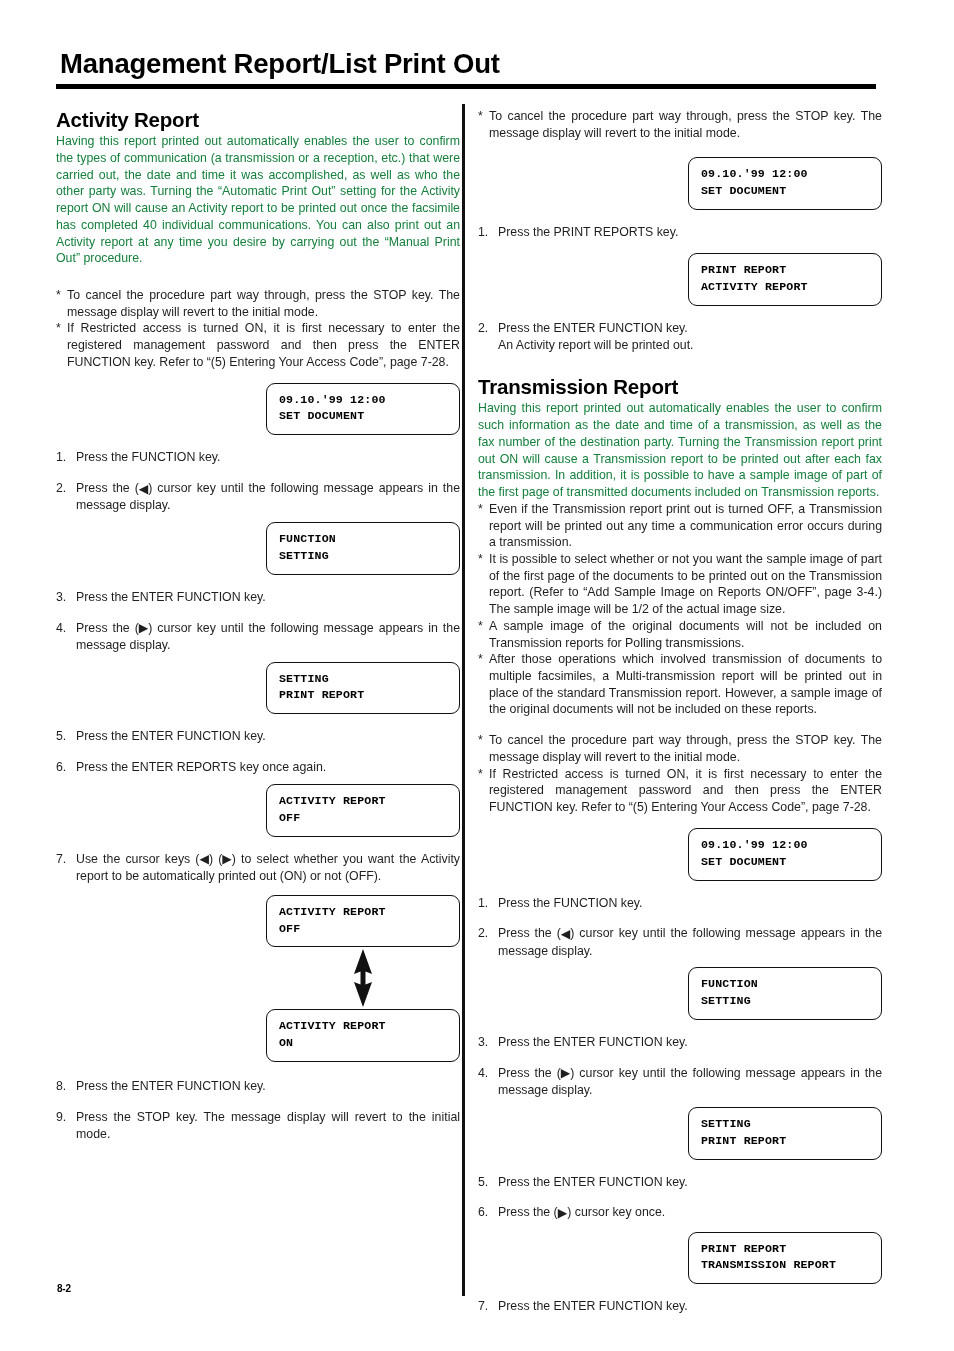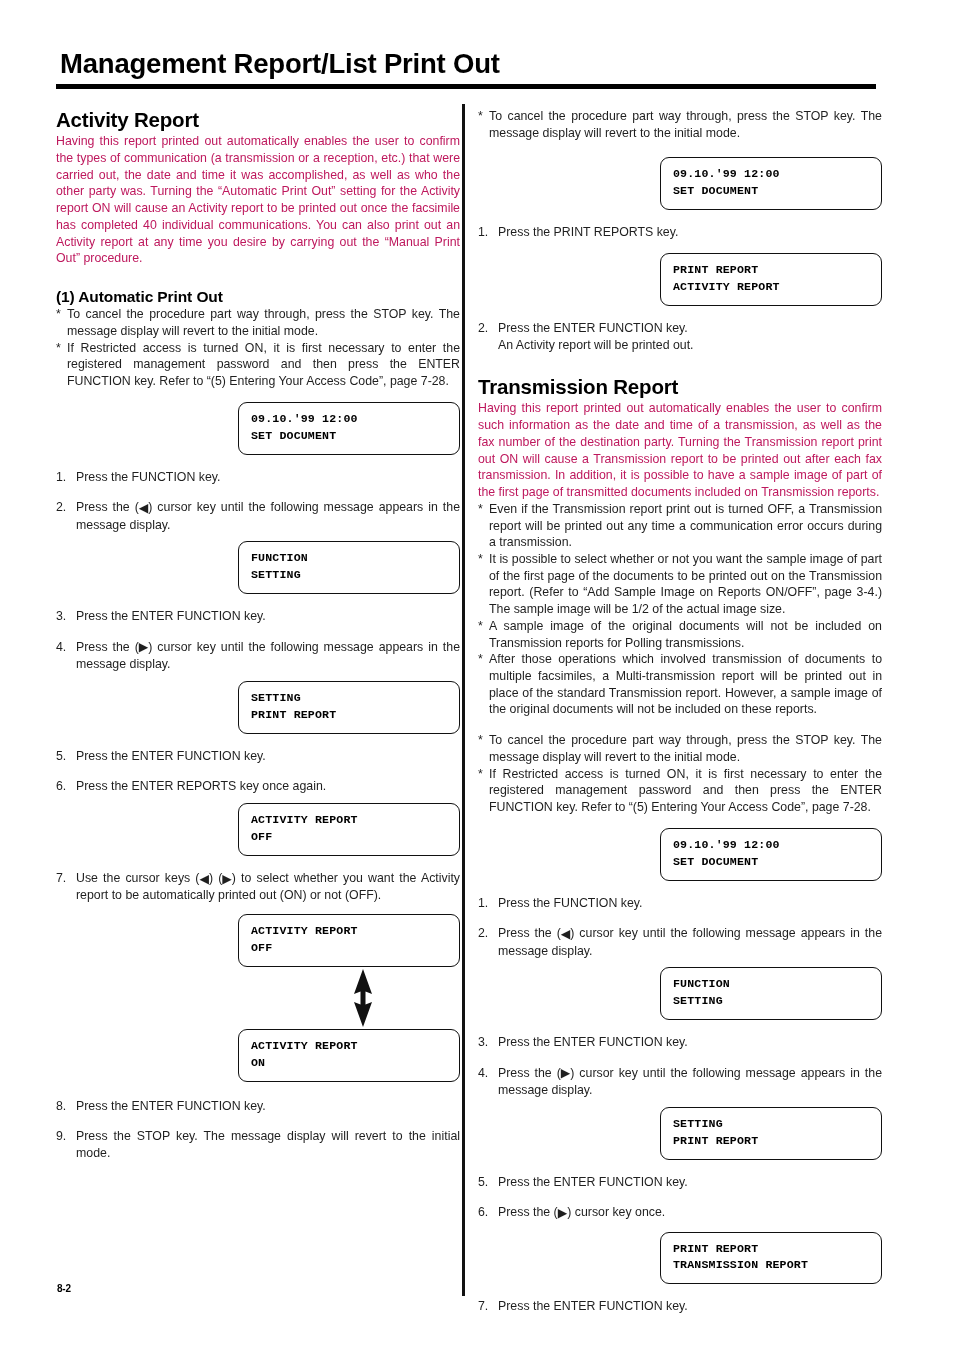--- a/index.html
+++ b/index.html
@@ -77,21 +77,21 @@
     color: #000;
     letter-spacing: -0.1px;
     line-height: 1.25;
   }
   p.body {
     margin: 0;
     font-size: 12.35px;
     line-height: 1.355;
     text-align: justify;
     text-justify: inter-word;
-    color: #be185d;
+    color: #15803d;
   }
 
   
   ul.notes {
     margin: 0;
     padding: 0;
     list-style: none;
   }
   ul.notes li {
     position: relative;
@@ -139,21 +139,21 @@
   .spacer-20 { height: 20px; }
   .spacer-22 { height: 22px; }
 
   
   .lcd-wrap {
     display: flex;
     justify-content: flex-end;
   }
   .lcd {
     box-sizing: border-box;
-    width: 222px;
+    width: 194px;
     border: 1.7px solid #111;
     border-radius: 9px;
     padding: 8px 0 9px 12px;
     background: #fff;
   }
   .lcd .line {
     font-family: "Liberation Mono", "DejaVu Sans Mono", monospace;
     font-weight: bold;
     font-size: 11.6px;
     line-height: 1.46;
@@ -197,21 +197,20 @@
 
   <div class="col-divider"></div>
 
   <div class="col col-left">
 
     <h2 class="section-title">Activity Report</h2>
     <p class="body">Having this report printed out automatically enables the user to confirm the types of communication (a transmission or a reception, etc.) that were carried out, the date and time it was accomplished, as well as who the other party was. Turning the “Automatic Print Out” setting for the Activity report ON will cause an Activity report to be printed out once the facsimile has completed 40 individual communications. You can also print out an Activity report at any time you desire by carrying out the “Manual Print Out” procedure.</p>
 
     <div class="spacer-20"></div>
 
-    <h3 class="sub-title">(1) Automatic Print Out</h3>
 
     <ul class="notes">
       <li><span class="star">*</span><span>To cancel the procedure part way through, press the STOP key. The message display will revert to the initial mode.</span></li>
       <li><span class="star">*</span><span>If Restricted access is turned ON, it is first necessary to enter the registered management password and then press the ENTER FUNCTION key. Refer to “(5) Entering Your Access Code”, page 7-28.</span></li>
     </ul>
 
     <div class="spacer-12"></div>
 
     <div class="lcd-wrap">
       <div class="lcd">

